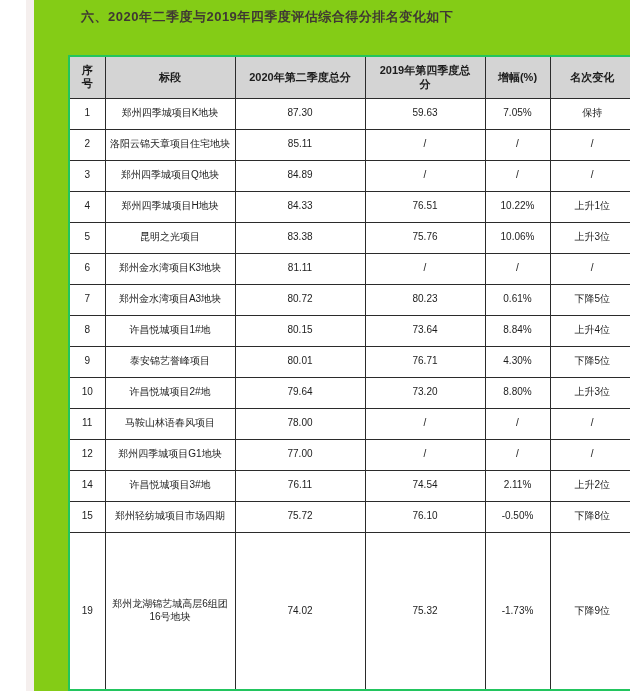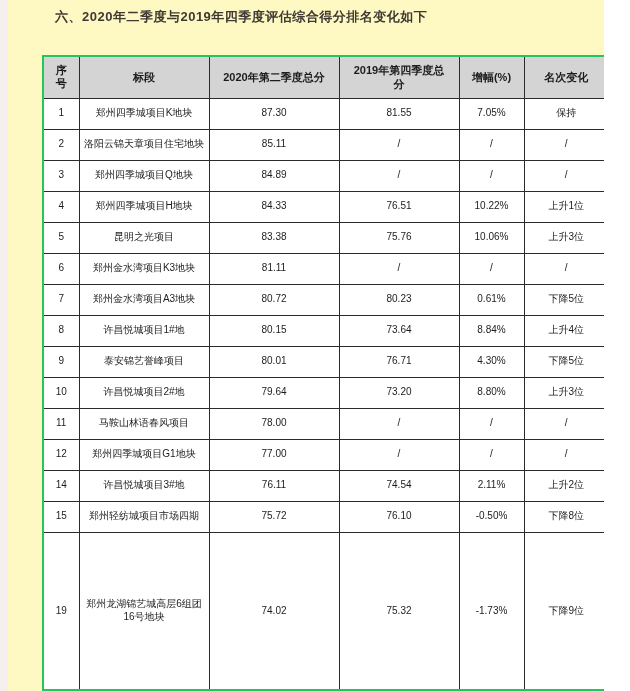--- a/index.html
+++ b/index.html
@@ -5,22 +5,23 @@
   html, body {
     margin: 0;
     padding: 0;
     background: #ffffff;
     font-family: "Liberation Sans", "DejaVu Sans", sans-serif;
   }
   .page {
     position: relative;
     width: 604px;
     height: 691px;
-    background: #fef9c3;
+    background: #84cc16;
     overflow: hidden;
+    margin-left: 26px;
   }
   .left-strip {
     position: absolute;
     left: 0; top: 0;
     width: 8px; height: 691px;
     background: #f5efee;
   }
   .doc-title {
     position: absolute;
     left: 55px; top: 8px;
@@ -107,21 +108,21 @@
         <th class="wrap">2019年第四季度总分</th>
         <th>增幅(%)</th>
         <th>名次变化</th>
       </tr>
     </thead>
     <tbody id="table-body">
         <tr>
           <td>1</td>
           <td>郑州四季城项目K地块</td>
           <td>87.30</td>
-          <td>81.55</td>
+          <td>59.63</td>
           <td>7.05%</td>
           <td>保持</td>
         </tr>
         <tr>
           <td>2</td>
           <td>洛阳云锦天章项目住宅地块</td>
           <td>85.11</td>
           <td>/</td>
           <td>/</td>
           <td>/</td>

